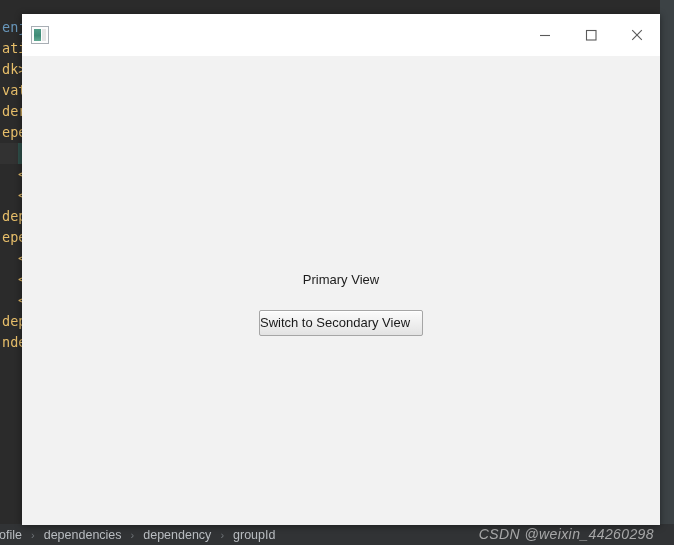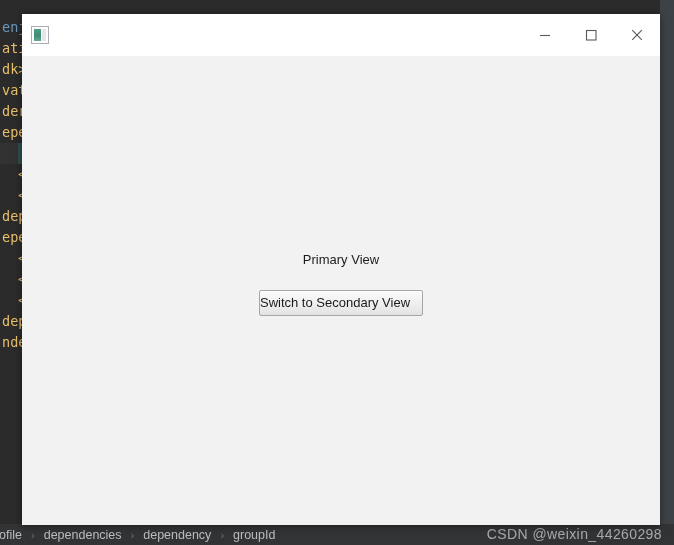--- a/index.html
+++ b/index.html
@@ -87,28 +87,29 @@
   }
   .crumb:first-child { margin-left: -14px; }
   .crumb-sep {
     color: #6f7478;
     font-size: 11px;
     padding: 0 7px;
   }
 
   #watermark {
     position: absolute;
-    right: 12px;
+    right: 20px;
     bottom: 3px;
     font-size: 14px;
     color: #d6d6d6;
     opacity: 0.72;
     letter-spacing: 0.4px;
     font-family: "Liberation Sans", sans-serif;
     pointer-events: none;
+    font-style: italic;
   }
 
   
   #app-window {
     position: absolute;
     left: 22px;
     top: 14px;
     width: 638px;
     height: 511px;
     background: #f2f2f2;
@@ -176,20 +177,21 @@
     top: 196px;
     display: flex;
     flex-direction: column;
     align-items: center;
   }
   #view-label {
     font-size: 13px;
     color: #1c1c1c;
     margin-bottom: 23px;
     font-family: "Liberation Sans", sans-serif;
+    margin-top: 20px;
   }
   #switch-view-button {
     font-family: "Liberation Sans", sans-serif;
     font-size: 13px;
     color: #1a1a1a;
     padding: 4px 12px 5px 0;
     border: 1px solid #a6a6a6;
     border-radius: 2px;
     background: linear-gradient(180deg, #fbfbfb 0%, #f0f0f0 48%, #e3e3e3 100%);
     box-shadow: inset 0 1px 0 #ffffff;

